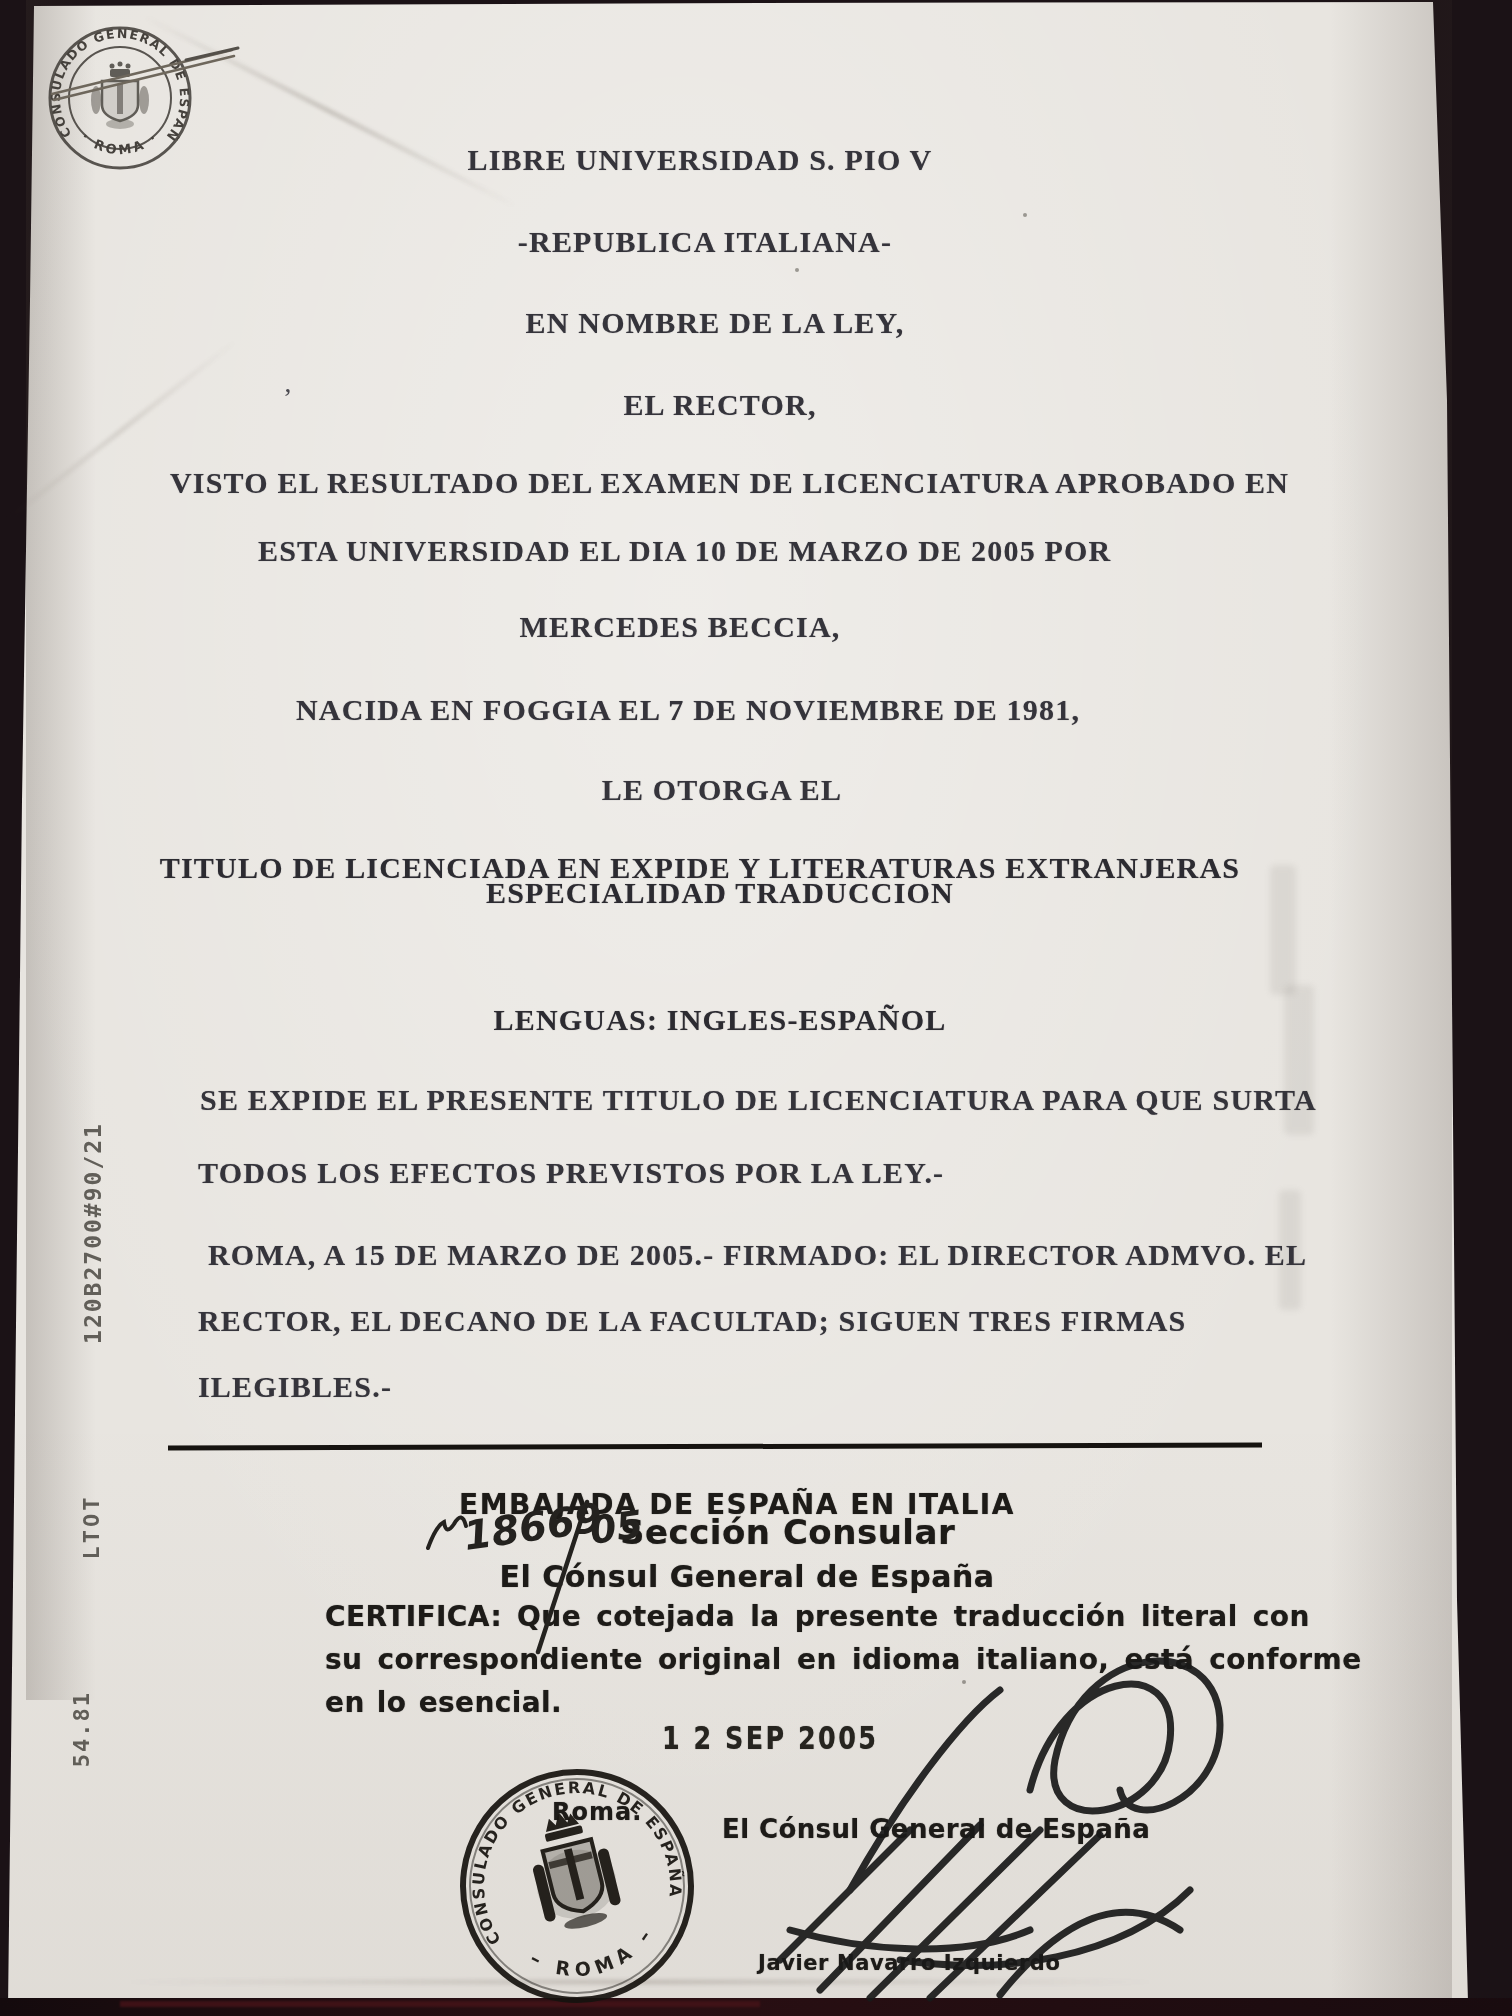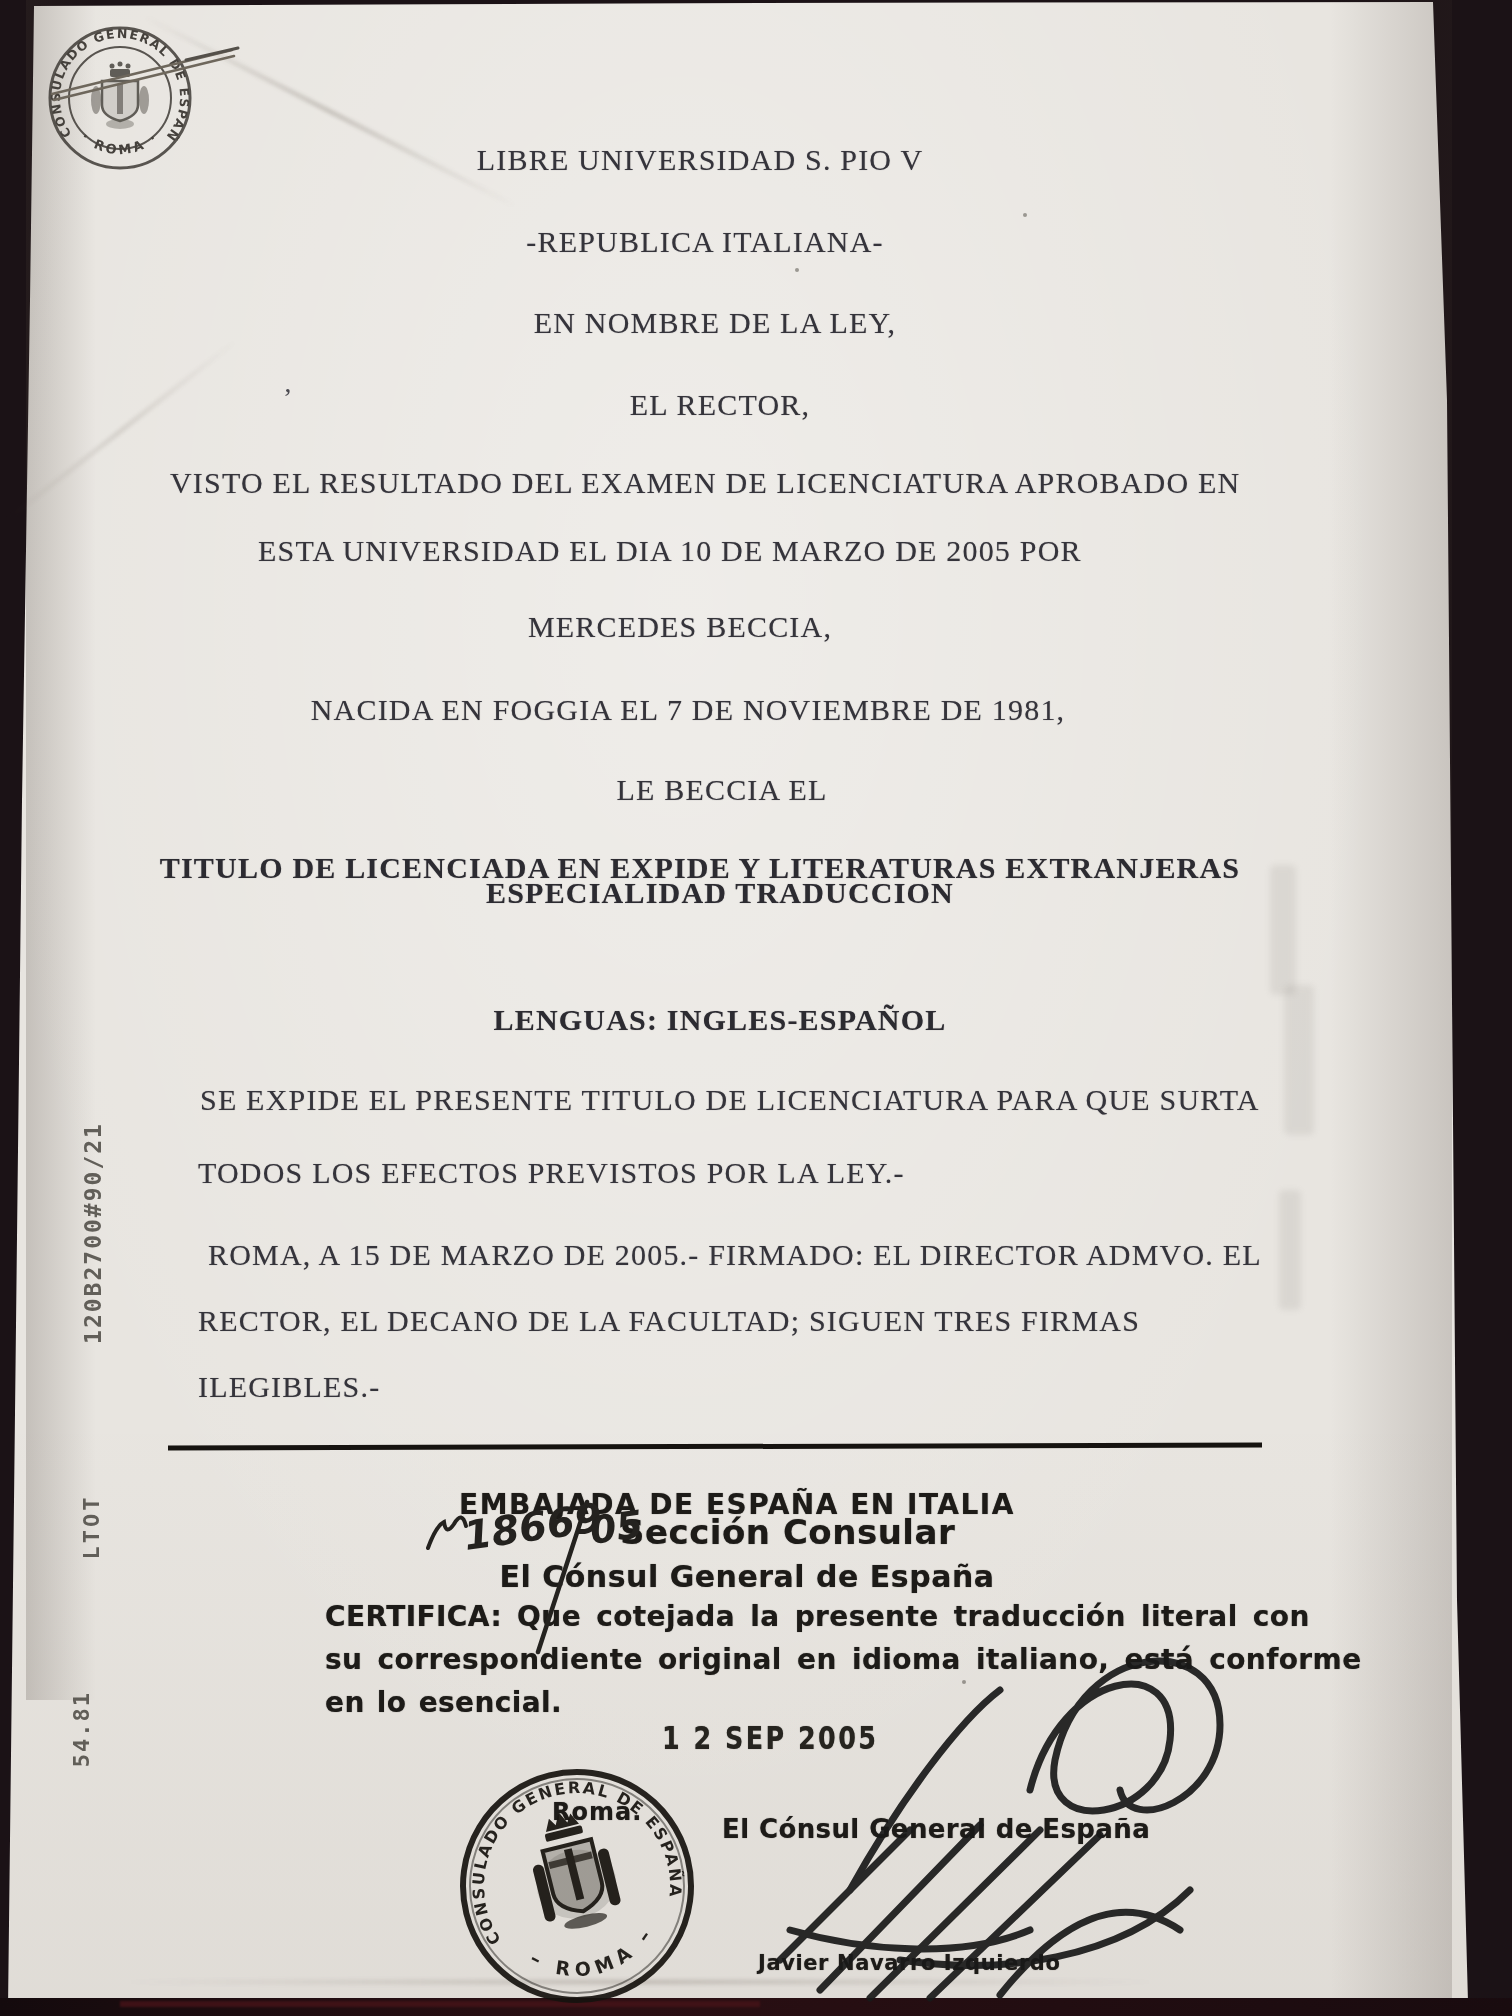--- a/index.html
+++ b/index.html
@@ -20,21 +20,21 @@
   .crease{position:absolute;background:linear-gradient(90deg,rgba(0,0,0,0),rgba(110,100,90,.45),rgba(0,0,0,0));
           filter:blur(2px);}
   #band-bottom{position:absolute;left:0;bottom:0;width:1512px;height:18px;
           background:linear-gradient(to right,#140a0d,#2b0f13 40%,#190b0f);}
   #band-maroon{position:absolute;left:120px;top:2001px;width:640px;height:6px;background:#451318;
           filter:blur(1px);opacity:.85;}
   .bleed{position:absolute;background:#8a8680;opacity:.15;border-radius:5px;filter:blur(3px);}
   .speck{position:absolute;width:4px;height:4px;border-radius:50%;background:#57534d;opacity:.55;}
   
   .ln{position:absolute;font-size:30px;letter-spacing:1.2px;color:#35343b;white-space:nowrap;
-      text-shadow:0 0 1px rgba(53,52,60,.45);}
+      text-shadow:0 0 1px rgba(53,52,60,.45);font-weight:bold;}
   .ln.c{transform:translateX(-50%);}
   .ln.b{font-weight:bold;color:#2c2b31;}
   #tick-mark{position:absolute;left:283px;top:382px;font-size:28px;color:#4a4950;}
   #rule{position:absolute;left:168px;top:1444px;width:1094px;height:5px;background:#161310;
         transform:rotate(-0.15deg);}
   
   .stampTxt{position:absolute;font-family:"DejaVu Sans", sans-serif;font-weight:bold;color:#1d1b18;
             white-space:nowrap;text-shadow:0 0 1px rgba(20,18,15,.6);}
   #emb-title{left:737px;top:1477px;font-size:28px;letter-spacing:1.5px;transform:translateX(-50%);margin-top:11px;}
   #emb-section{left:620px;top:1512px;font-size:34px;letter-spacing:.5px;}
@@ -111,21 +111,21 @@
 
   <div>
     <div class="ln c" style="left:700px;top:143px">LIBRE UNIVERSIDAD S. PIO V</div>
     <div class="ln c" style="left:705px;top:225px">-REPUBLICA ITALIANA-</div>
     <div class="ln c" style="left:715px;top:306px">EN NOMBRE DE LA LEY,</div>
     <div class="ln c" style="left:720px;top:388px">EL RECTOR,</div>
     <div class="ln" style="left:170px;top:466px">VISTO EL RESULTADO DEL EXAMEN DE LICENCIATURA APROBADO EN</div>
     <div class="ln" style="left:258px;top:534px">ESTA UNIVERSIDAD EL DIA 10 DE MARZO DE 2005 POR</div>
     <div class="ln c" style="left:680px;top:610px">MERCEDES BECCIA,</div>
     <div class="ln c" style="left:688px;top:693px">NACIDA EN FOGGIA EL 7 DE NOVIEMBRE DE 1981,</div>
-    <div class="ln c" style="left:722px;top:773px">LE BECCIA EL</div>
+    <div class="ln c" style="left:722px;top:773px">LE OTORGA EL</div>
     <div class="ln c b" style="left:700px;top:851px">TITULO DE LICENCIADA EN EXPIDE Y LITERATURAS EXTRANJERAS</div>
     <div class="ln c b" style="left:720px;top:876px">ESPECIALIDAD TRADUCCION</div>
     <div class="ln c b" style="left:720px;top:1003px">LENGUAS: INGLES-ESPAÑOL</div>
     <div class="ln" style="left:200px;top:1083px">SE EXPIDE EL PRESENTE TITULO DE LICENCIATURA PARA QUE SURTA</div>
     <div class="ln" style="left:198px;top:1156px">TODOS LOS EFECTOS PREVISTOS POR LA LEY.-</div>
     <div class="ln" style="left:208px;top:1238px">ROMA, A 15 DE MARZO DE 2005.- FIRMADO: EL DIRECTOR ADMVO. EL</div>
     <div class="ln" style="left:198px;top:1304px">RECTOR, EL DECANO DE LA FACULTAD; SIGUEN TRES FIRMAS</div>
     <div class="ln" style="left:198px;top:1370px">ILEGIBLES.-</div>
   </div>
   <div id="tick-mark">’</div>

